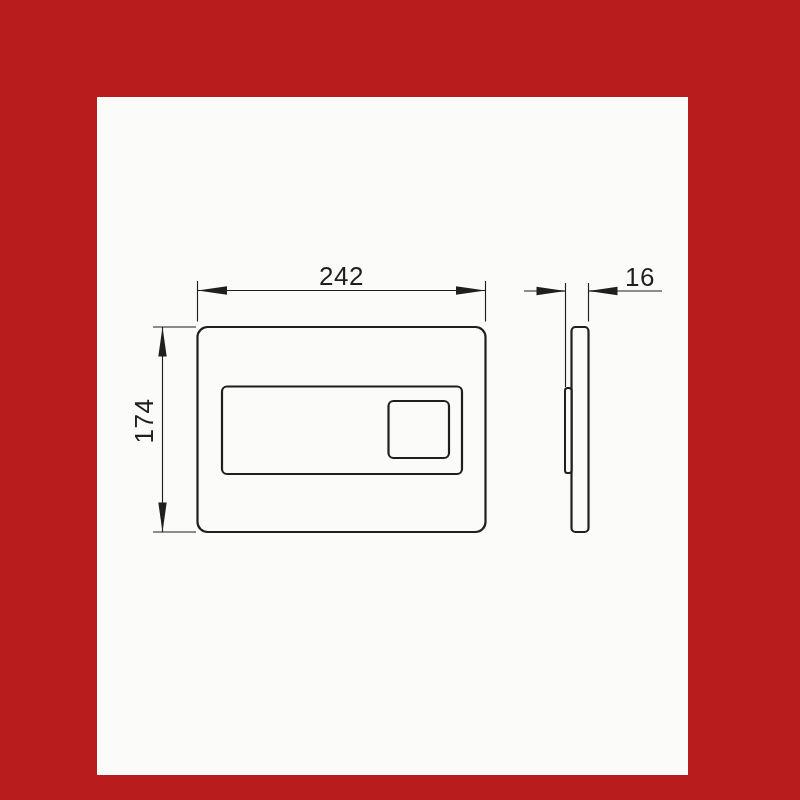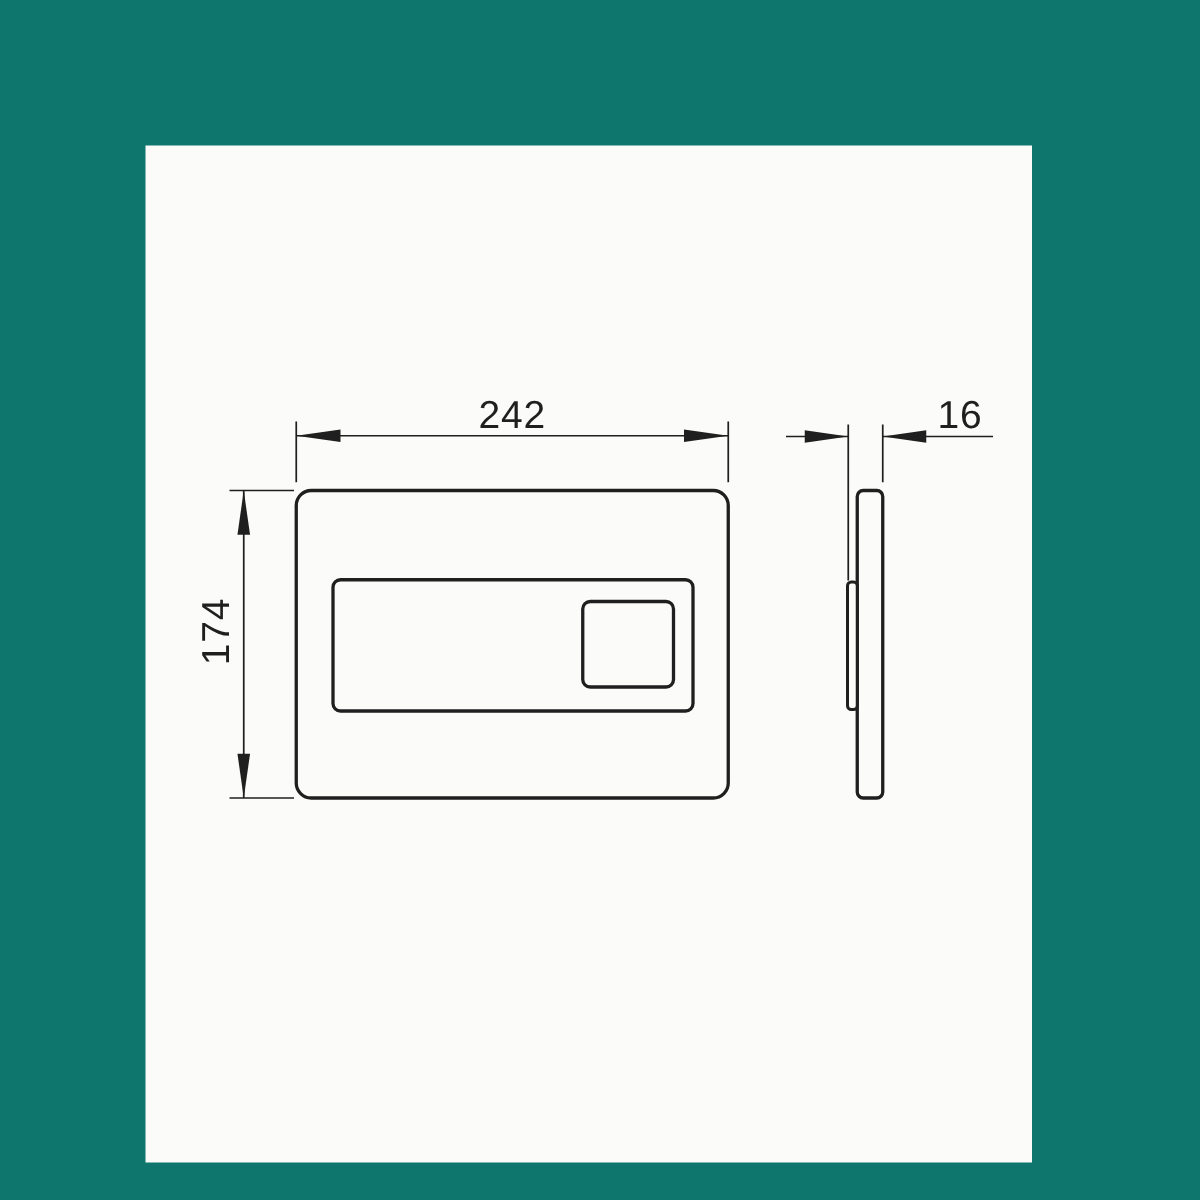--- a/index.html
+++ b/index.html
@@ -5,21 +5,21 @@
   html, body {
     margin: 0;
     padding: 0;
     background: #ffffff;
     font-family: "Liberation Sans", sans-serif;
   }
   .stage {
     position: relative;
     width: 800px;
     height: 800px;
-    background: #0f766e;
+    background: #b91c1c;
     overflow: hidden;
   }
   svg { display: block; }
   .shape {
     fill: none;
     stroke-width: 2.2;
     stroke-linejoin: round;
   }
   .shape-filled {
     stroke-width: 2;

